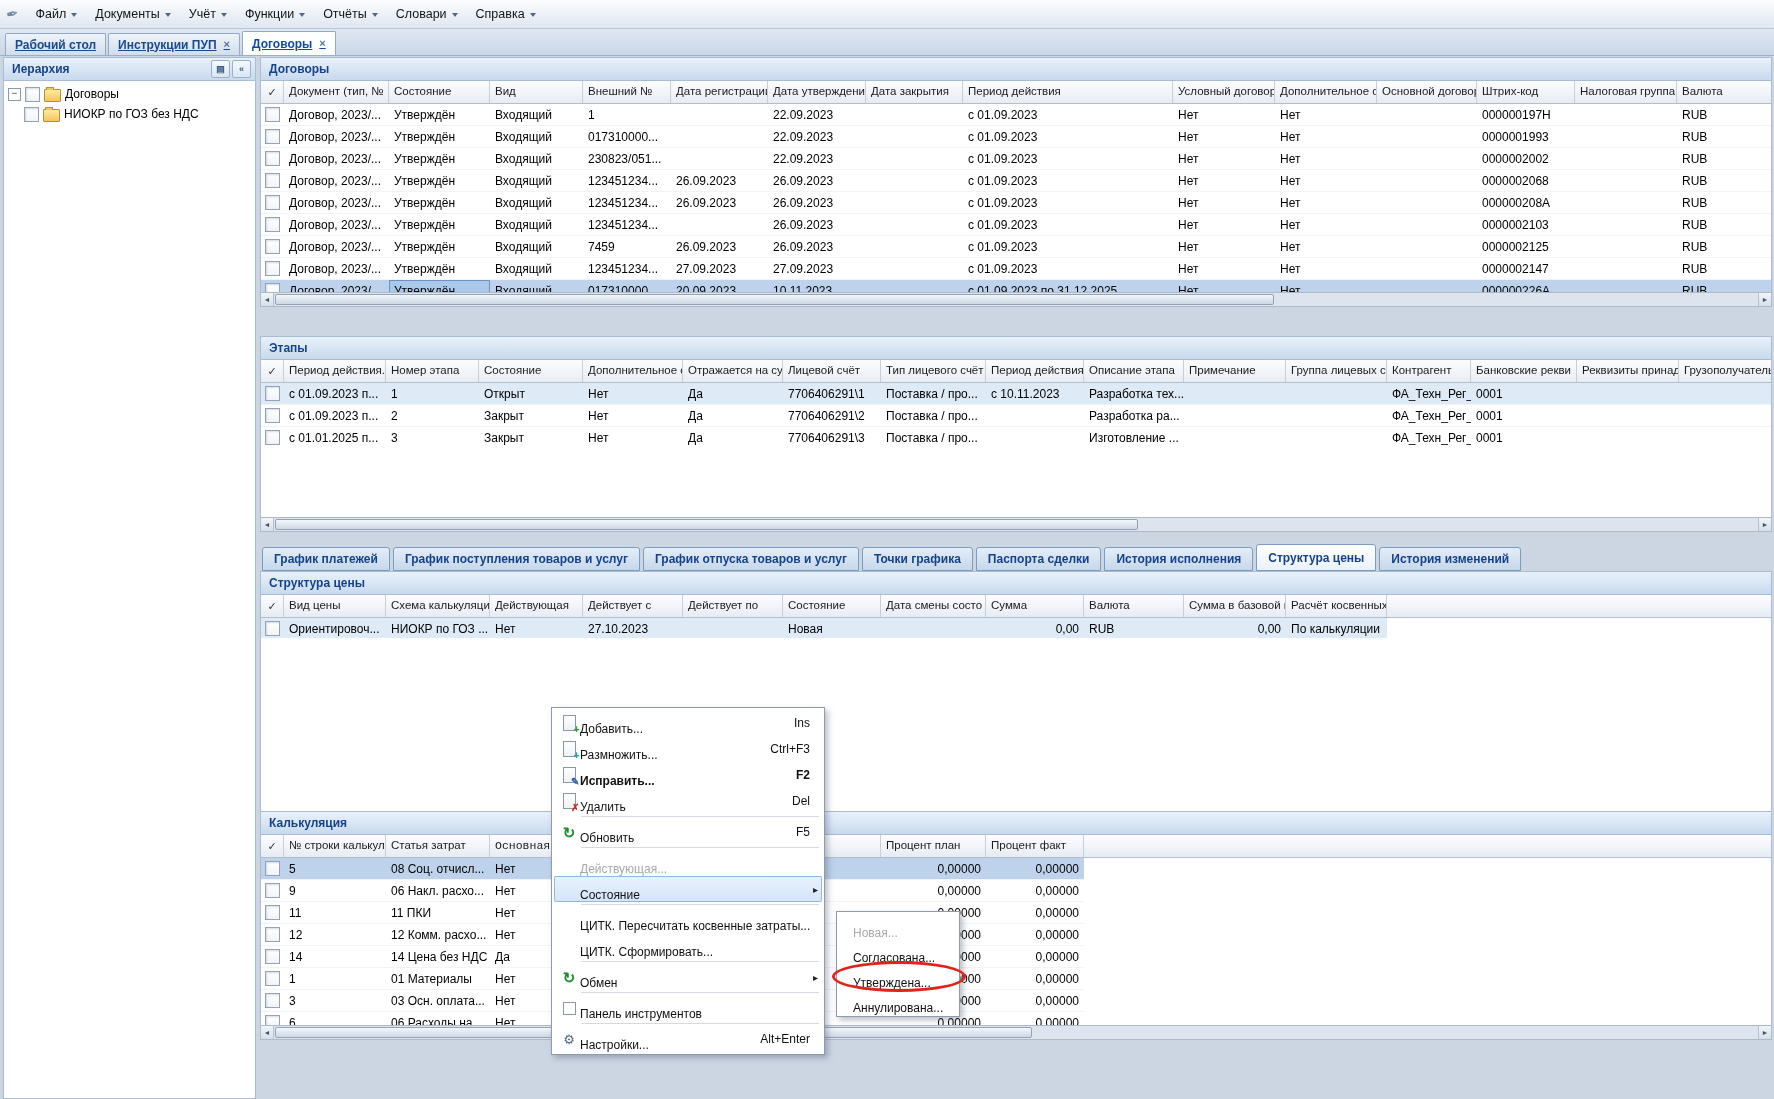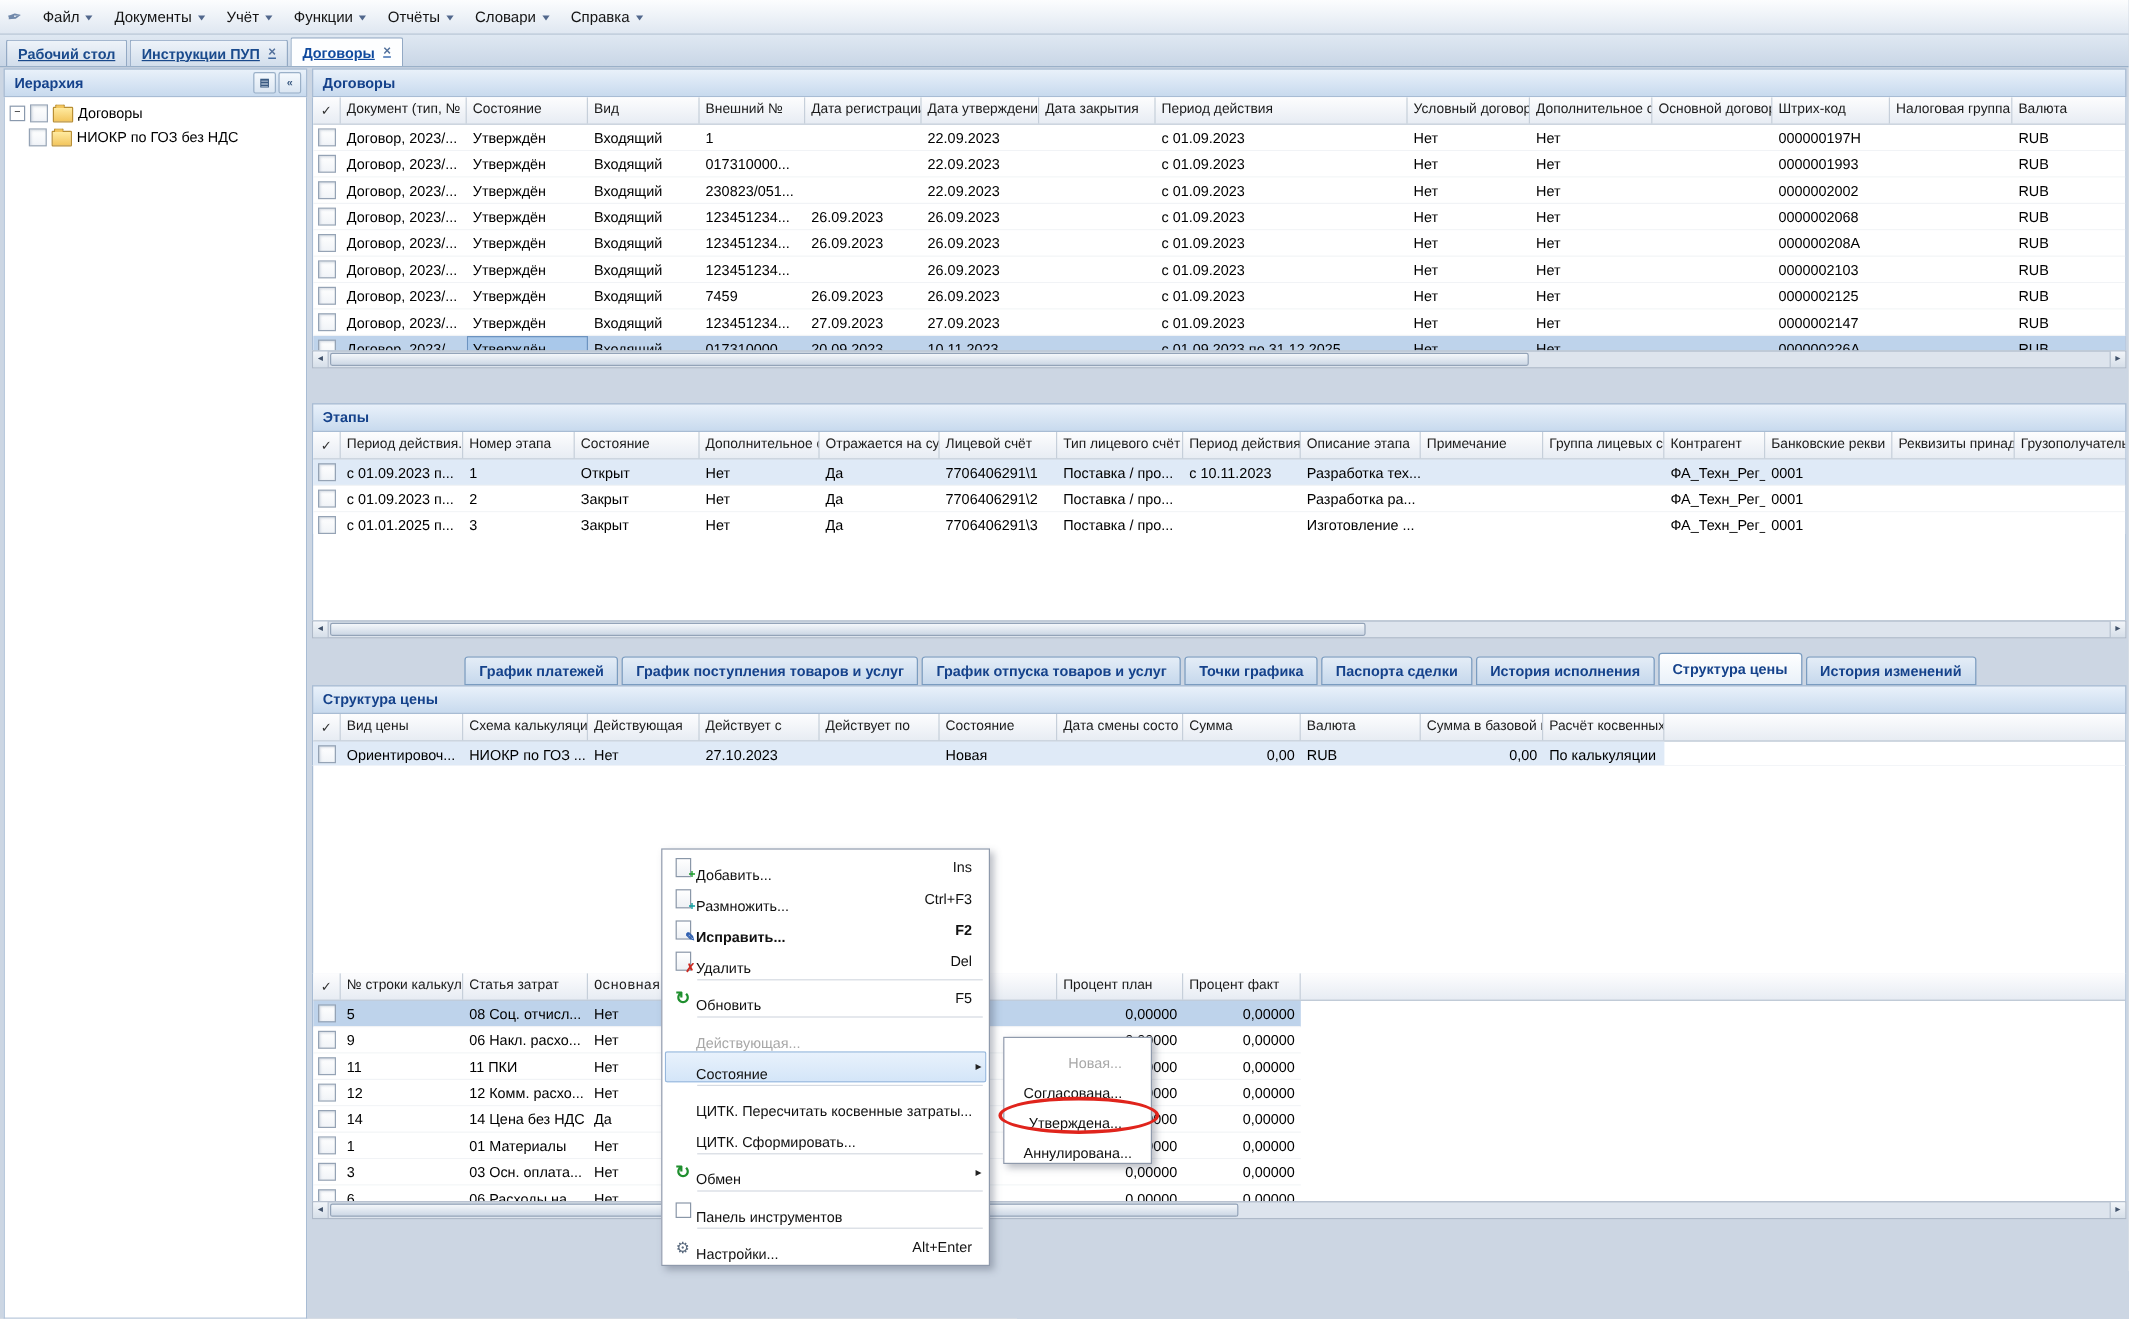--- a/index.html
+++ b/index.html
@@ -31,21 +31,21 @@
   .folder{width:15px;height:11px;flex:none;background:linear-gradient(#ffeaa0,#f3c65e);border:1px solid #b98f34;border-radius:1px;position:relative;margin-top:2px;}
   .folder::before{content:'';position:absolute;top:-3px;left:1px;width:6px;height:2px;background:#f3c65e;border:1px solid #b98f34;border-bottom:none;border-radius:1px 1px 0 0;}
   .tree-label{color:#000;white-space:nowrap;}
 
   .main{flex:1;display:flex;flex-direction:column;margin:3px 2px 0 4px;min-width:0;}
   .section{display:flex;flex-direction:column;min-width:0;}
   .section.contracts{height:246px;flex:none;}
   .spacer1{height:33px;flex:none;}
   .section.stages{height:196px;flex:none;}
   .gap2{height:11px;flex:none;}
-  .tabstrip{height:28px;flex:none;display:flex;align-items:flex-end;gap:3px;padding-left:2px;justify-content:center;}
+  .tabstrip{height:28px;flex:none;display:flex;align-items:flex-end;gap:3px;padding-left:2px;}
   .section.price{height:240px;flex:none;}
   .section.calc{flex:1;min-height:0;}
 
   .section-header{height:22px;flex:none;background:linear-gradient(#e9f1fa,#c8daee);border:1px solid #a8bcd4;display:flex;align-items:center;padding-left:8px;font-size:12px;font-weight:bold;color:#15428b;}
 
   
   .dtable{background:#fff;border-left:1px solid #a8bcd4;border-right:1px solid #a8bcd4;overflow:hidden;flex:none;}
   .dtable.h-contracts{height:211px;} .dtable.h-stages{height:85px;} .dtable.h-price{height:43px;} .dtable.h-calc{height:190px;}
   .filler{flex:1;background:#fff;border-left:1px solid #a8bcd4;border-right:1px solid #a8bcd4;min-height:0;}
   .trow{display:flex;height:21px;flex:none;}
@@ -68,21 +68,21 @@
   .sarrow.right{margin-left:auto;border-right:none;border-left:1px solid #b6c1cf;}
   .sthumb{position:absolute;top:1px;height:9px;background:linear-gradient(#f4f7fa,#ccd7e5);border:1px solid #93a3b8;border-radius:2px;}
 
   
   .btab{height:24px;padding:0 11px;display:flex;align-items:center;background:linear-gradient(#e4edf7,#c6d8ec);border:1px solid #7a9cc0;border-radius:3px 3px 0 0;font-size:12px;font-weight:bold;color:#15428b;box-sizing:border-box;}
   .btab.active{height:27px;background:linear-gradient(#ffffff,#e9f1f9);}
 
   
   .cmenu{position:absolute;background:#fff;border:1px solid #8f9aac;box-shadow:3px 3px 6px rgba(60,70,90,.35);padding:2px;z-index:40;}
   .cmenu.main-menu{left:551px;top:707px;width:268px;}
-  .cmenu.submenu{left:836px;top:864px;width:118px;z-index:41;text-align:right;}
+  .cmenu.submenu{left:836px;top:911px;width:118px;z-index:41;}
   .cmenu-item{height:26px;display:flex;align-items:center;padding:0 12px 0 4px;font-size:12px;color:#111;position:relative;cursor:default;}
   .submenu .cmenu-item{height:25px;padding-left:14px;}
   .mi-icon{width:22px;flex:none;display:flex;align-items:center;justify-content:center;}
   .mi-label{flex:1;padding-right:10px;white-space:nowrap;margin-top:12px;}
   .mi-short{font-size:12px;color:#111;}
   .mi-arrow{position:absolute;right:4px;font-size:10px;color:#222;}
   .cmenu-item.bold .mi-label,.cmenu-item.bold .mi-short{font-weight:bold;}
   .cmenu-item.disabled{color:#a8a8a8;}
   .cmenu-item.hl{background:linear-gradient(#e9f2fc,#d3e5f8);box-shadow:inset 0 0 0 1px #96b7dc;border-radius:2px;}
   .menu-sep{height:1px;background:#d5dae2;margin:2px 3px 2px 27px;}
@@ -513,20 +513,23 @@
               <div class="tcell td r" style="width: 98px;">0,00</div>
               <div class="tcell td" style="width: 100px;">RUB</div>
               <div class="tcell td r" style="width: 102px;">0,00</div>
               <div class="tcell td" style="width: 101px;">По калькуляции</div>
             </div>
           </div>
         <div class="filler"></div>
       </div>
 
       <div class="section calc">
+        <div class="section-header">
+          <span>Калькуляция</span>
+        </div>
         <div class="dtable h-calc">
             <div class="trow thead">
               <div class="tcell th check">✓</div>
               <div class="tcell th" style="width: 102px;">№ строки калькул</div>
               <div class="tcell th" style="width: 104px;">Статья затрат</div>
               <div class="tcell th" style="width: 93px; font-family: Liberation Mono, monospace;">Основная</div>
               <div class="tcell th" style="width: 100px;"></div>
               <div class="tcell th" style="width: 100px;"></div>
               <div class="tcell th" style="width: 98px;"></div>
               <div class="tcell th" style="width: 105px;">Процент план</div>

